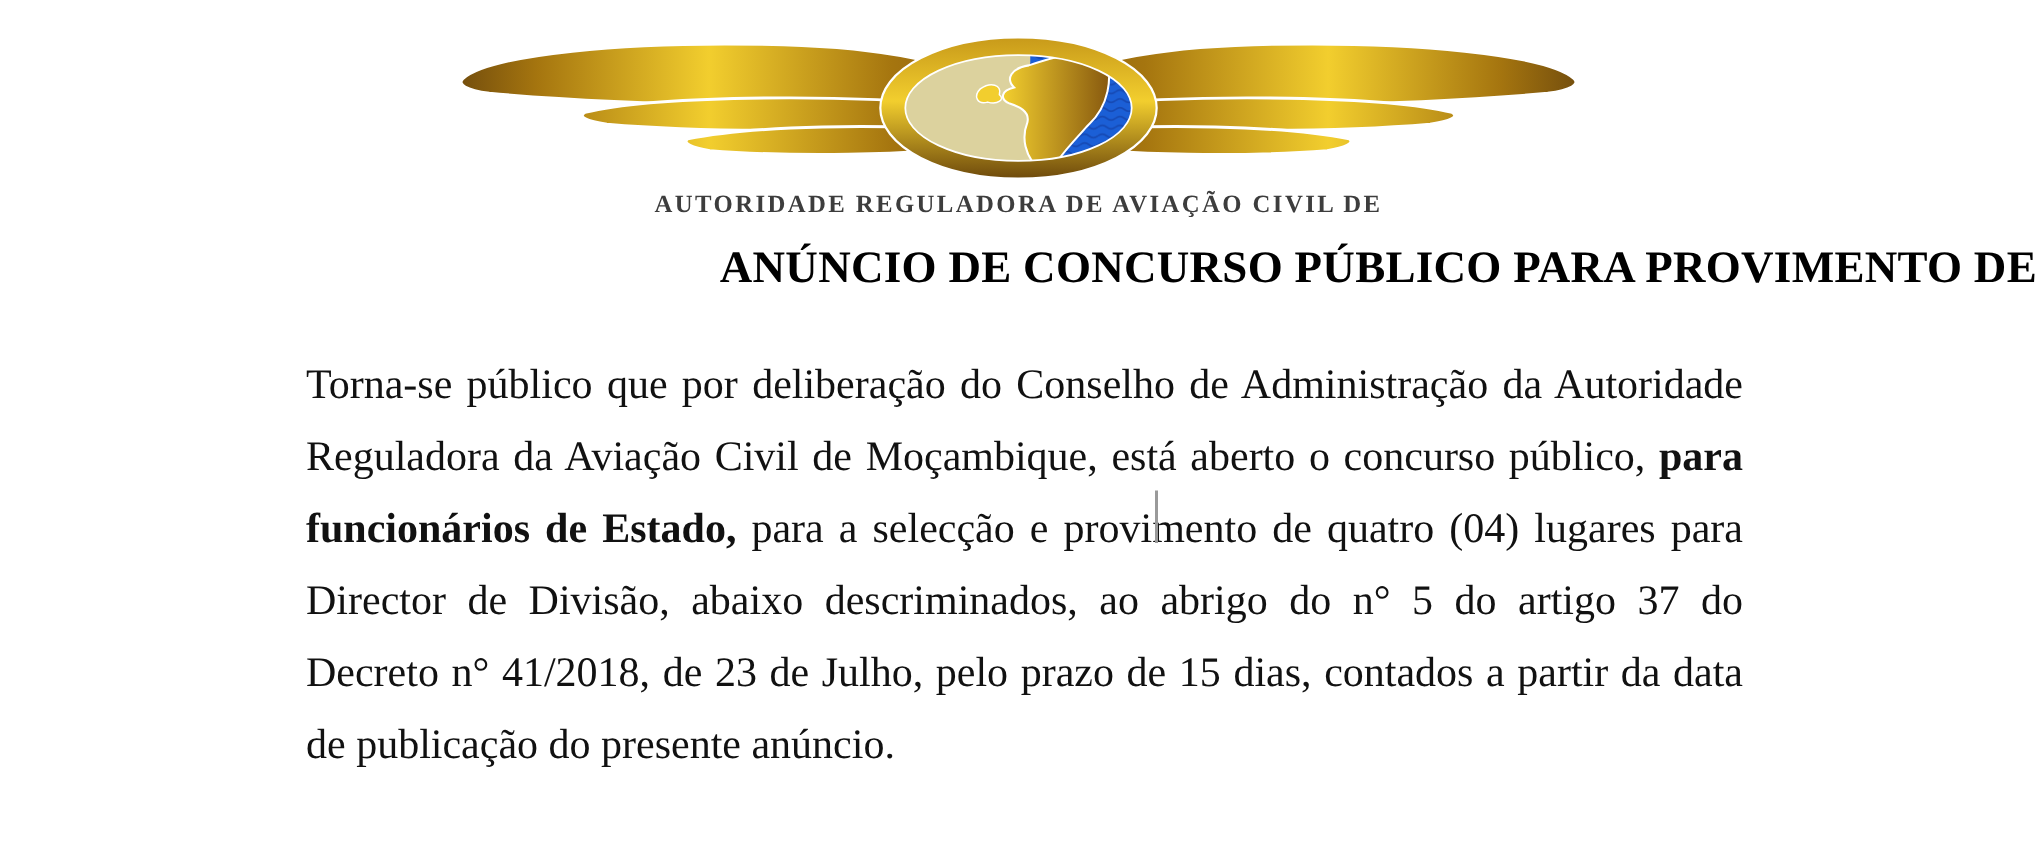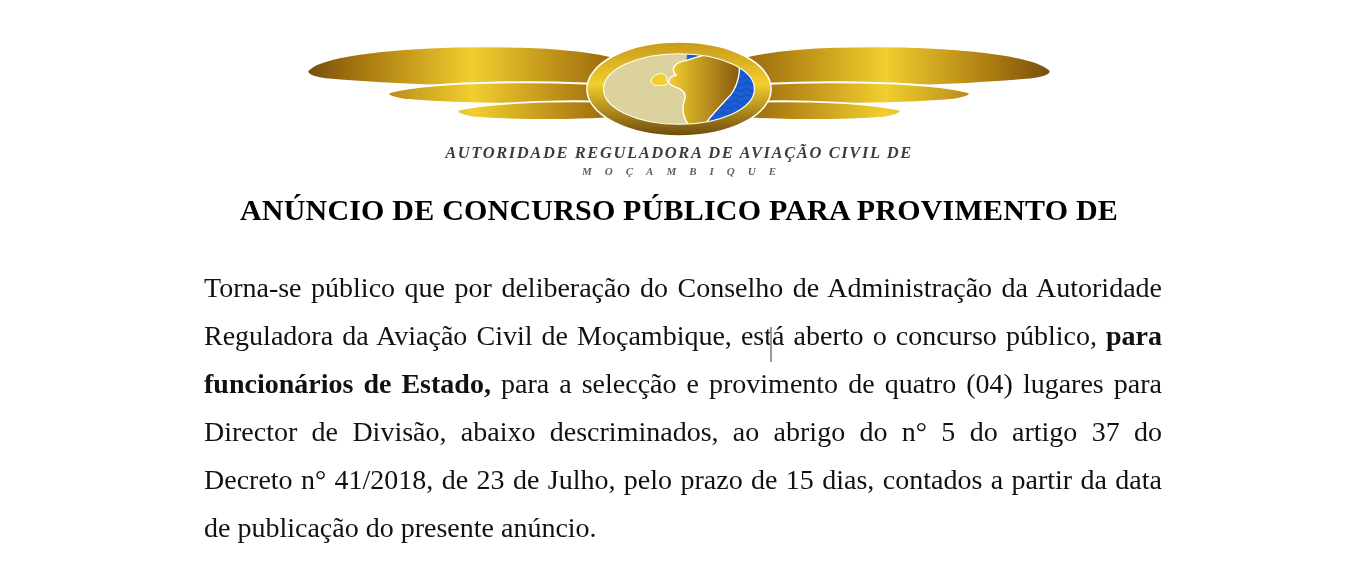--- a/index.html
+++ b/index.html
@@ -6,40 +6,40 @@
   html, body { background: #ffffff; }
   .page {
     position: relative;
     width: 1358px;
     height: 569px;
     background: #ffffff;
     overflow: hidden;
     font-family: "Liberation Serif", "DejaVu Serif", serif;
     color: #111111;
   }
-  .letterhead { padding-top: 40px; text-align: center; font-style: italic; }
+  .letterhead { padding-top: 23px; text-align: center; }
   .logo-svg { display: block; margin: 0 auto; width: 772px; height: 98px; }
   .org-line1 {
     margin-top: 5px;
     font-size: 16.5px;
     font-weight: 600;
     letter-spacing: 1.6px;
     color: #3d3d3d;
   }
   .org-line2 {
     margin-top: 2px;
     font-size: 11px;
     font-weight: 600;
     letter-spacing: 13px;
     text-indent: 13px; 
     color: #606060;
   }
   .doc-title {
     margin-top: 8px;
-    text-align: center;
+    text-align: right;
     font-size: 30px;
     font-weight: 700;
     line-height: 50px;
     color: #000000;
     letter-spacing: 0.2px;
   }
   .doc-body {
     margin: 29px 196px 0 204px;
     width: 958px;
     text-align: justify;
@@ -105,21 +105,20 @@
         <rect x="398" y="10" width="80" height="80" fill="url(#waves)" opacity="0.8"></rect>
 
         <path d="M404,92 C394,82 392,70 396,60 C398,52 390,49 384,47 C377,44 378,38 387,36 C381,30 385,23 397,21 C406,18 418,14 432,12 L448,10 C456,30 450,50 438,61 C429,71 419,81 414,90 Z" fill="url(#goldLand)" stroke="#ffffff" stroke-width="1.4"></path>
 
         <path d="M364,37 C371,32 379,34 377,41 C381,44 376,48 369,46 C362,48 359,42 364,37 Z" fill="url(#goldLand)" stroke="#ffffff" stroke-width="1"></path>
       </g>
       <ellipse cx="390" cy="50" rx="77" ry="36" fill="none" stroke="#ffffff" stroke-width="1.2"></ellipse>
     </svg>
 
     <div class="org-line1">AUTORIDADE REGULADORA DE AVIAÇÃO CIVIL DE</div>
-    <div class="org-line2">MOÇAMBIQUE</div>
   </div>
 
   <h1 class="doc-title">
     <span>ANÚNCIO DE CONCURSO PÚBLICO PARA PROVIMENTO DE</span><br>
   </h1>
 
   <p class="doc-body"><span>Torna-se público que por deliberação do Conselho de Administração da Autoridade Reguladora da Aviação Civil de Moçambique, está aberto o concurso público, </span><b>para funcionários de Estado,</b><span> para a selecção e provimento de quatro (04) lugares para Director de Divisão, abaixo descriminados, ao abrigo do n° 5 do artigo 37 do Decreto n° 41/2018, de 23 de Julho, pelo prazo de 15 dias, contados a partir da data de publicação do presente anúncio.</span></p>
 
   <div class="text-cursor"></div>
 </div>

